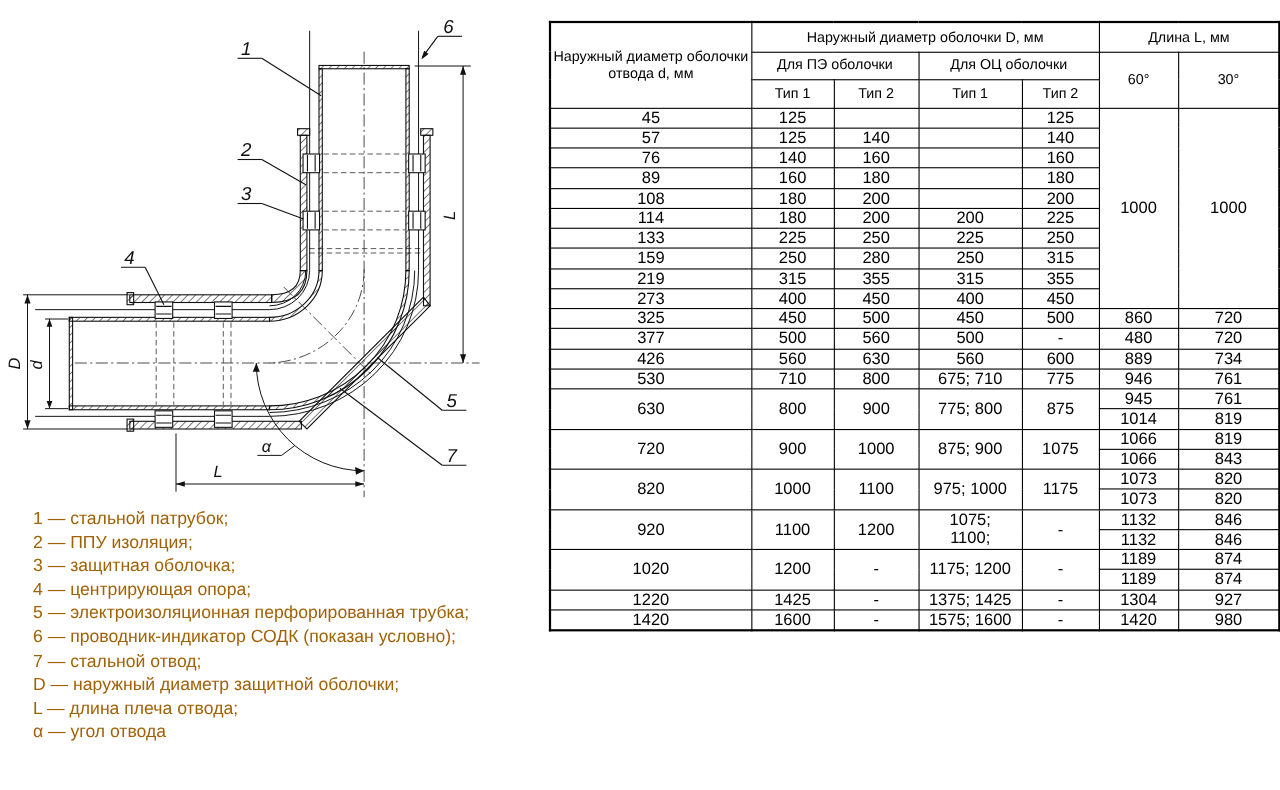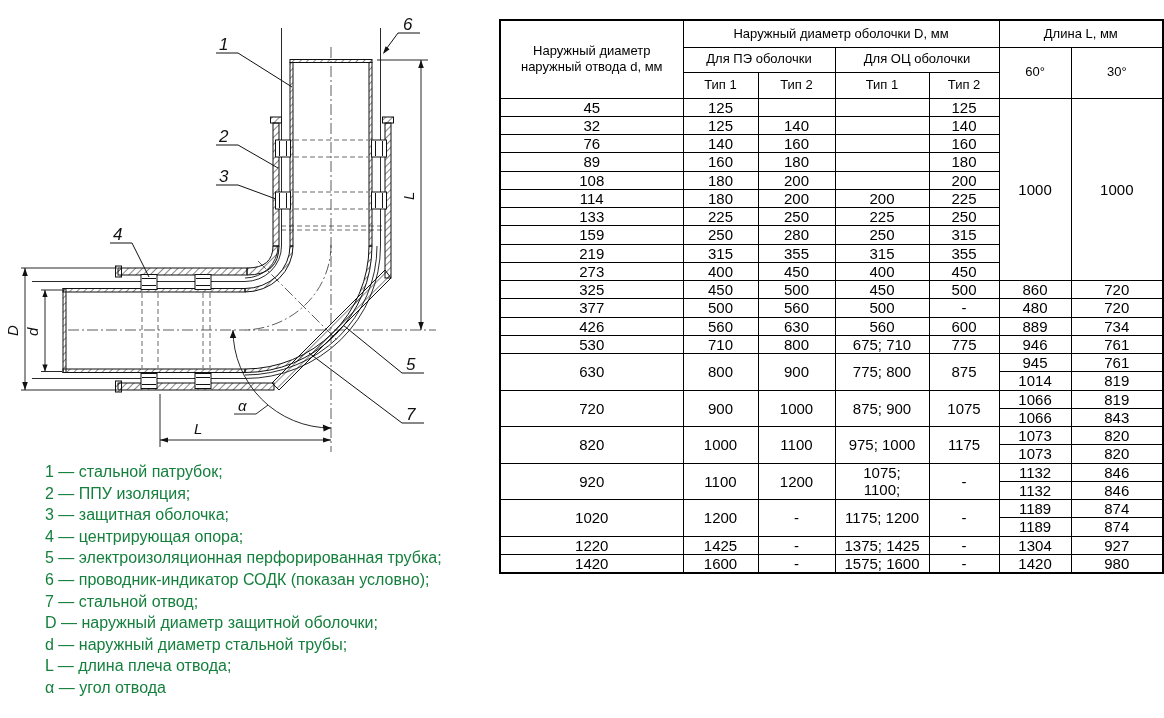--- a/index.html
+++ b/index.html
@@ -1,21 +1,21 @@
 <!DOCTYPE html>
 <html><head>
 <meta charset="utf-8">
 <style>
   html,body{margin:0;padding:0;background:#fff;}
   .page{position:relative;width:1164px;height:718px;background:#fff;overflow:hidden;
         font-family:"Liberation Sans",sans-serif;color:#000;}
   .drawing-area{position:absolute;left:0;top:0;width:497px;height:718px;}
   .drawing-svg{position:absolute;left:0;top:0;}
   .legend{position:absolute;left:30px;top:461px;font-size:16px;line-height:21.6px;
-          color:#15803d;white-space:nowrap;margin-left:15px;}
+          color:#a16207;white-space:nowrap;}
   .table-area{position:absolute;left:499px;top:19px;width:663px;}
   table.dims{border-collapse:collapse;table-layout:fixed;width:663px;border:2px solid #000;}
   table.dims th,table.dims td{border:1px solid #000;text-align:center;vertical-align:middle;
           padding:0;overflow:hidden;}
   table.dims th{font-size:13px;font-weight:normal;line-height:1.25;}
   table.dims td{font-size:15px;font-weight:normal;white-space:pre-line;line-height:1.15;}
   tr.h1{height:27px;}tr.h2{height:25px;}tr.h3{height:26px;}
   table.dims tbody tr{height:16px;}
   
   .thin{stroke:#111;stroke-width:1;fill:none;}
@@ -207,40 +207,39 @@
 
     <div class="legend">
       <div>1 — стальной патрубок;</div>
       <div>2 — ППУ изоляция;</div>
       <div>3 — защитная оболочка;</div>
       <div>4 — центрирующая опора;</div>
       <div>5 — электроизоляционная перфорированная трубка;</div>
       <div>6 — проводник-индикатор СОДК (показан условно);</div>
       <div>7 — стальной отвод;</div>
       <div>D — наружный диаметр защитной оболочки;</div>
-      <div>d — наружный диаметр стальной трубы;</div>
       <div>L — длина плеча отвода;</div>
       <div>α — угол отвода</div>
     </div>
   </div>
 
   <div class="table-area">
     <table class="dims">
       <colgroup>
         <col style="width:183px">
           <col style="width:75px">
           <col style="width:77px">
         <col style="width:94px">
           <col style="width:70px">
           <col style="width:72px">
           <col style="width:92px">
       </colgroup>
       <thead>
         <tr class="h1">
-          <th rowspan="3">Наружный диаметр наружный отвода d, мм</th>
+          <th rowspan="3">Наружный диаметр оболочки отвода d, мм</th>
           <th colspan="4">Наружный диаметр оболочки D, мм</th>
           <th colspan="2">Длина L, мм</th>
         </tr>
         <tr class="h2">
           <th colspan="2">Для ПЭ оболочки</th>
           <th colspan="2">Для ОЦ оболочки</th>
           <th rowspan="2">60°</th>
           <th rowspan="2">30°</th>
         </tr>
         <tr class="h3">
@@ -254,21 +253,21 @@
           <tr>
             <td>45</td>
             <td>125</td>
             <td></td>
             <td></td>
             <td>125</td>
             <td rowspan="10">1000</td>
             <td rowspan="10">1000</td>
           </tr>
           <tr>
-            <td>32</td>
+            <td>57</td>
             <td>125</td>
             <td>140</td>
             <td></td>
             <td>140</td>
           </tr>
           <tr>
             <td>76</td>
             <td>140</td>
             <td>160</td>
             <td></td>

